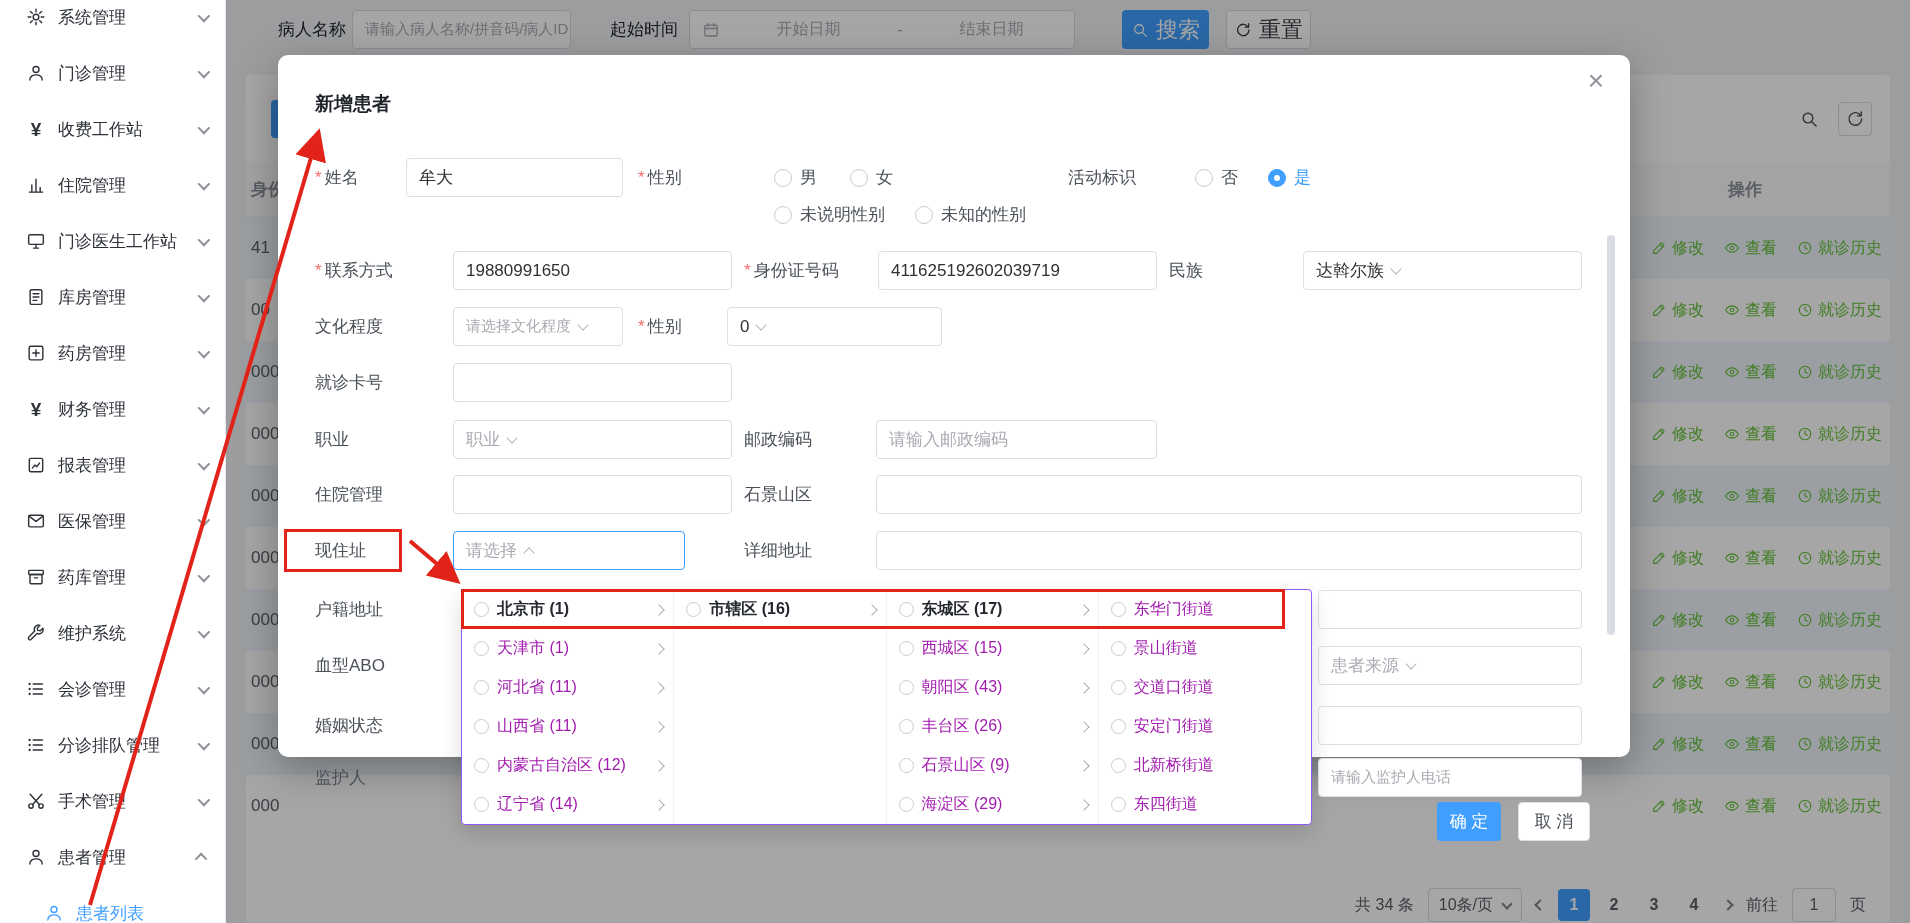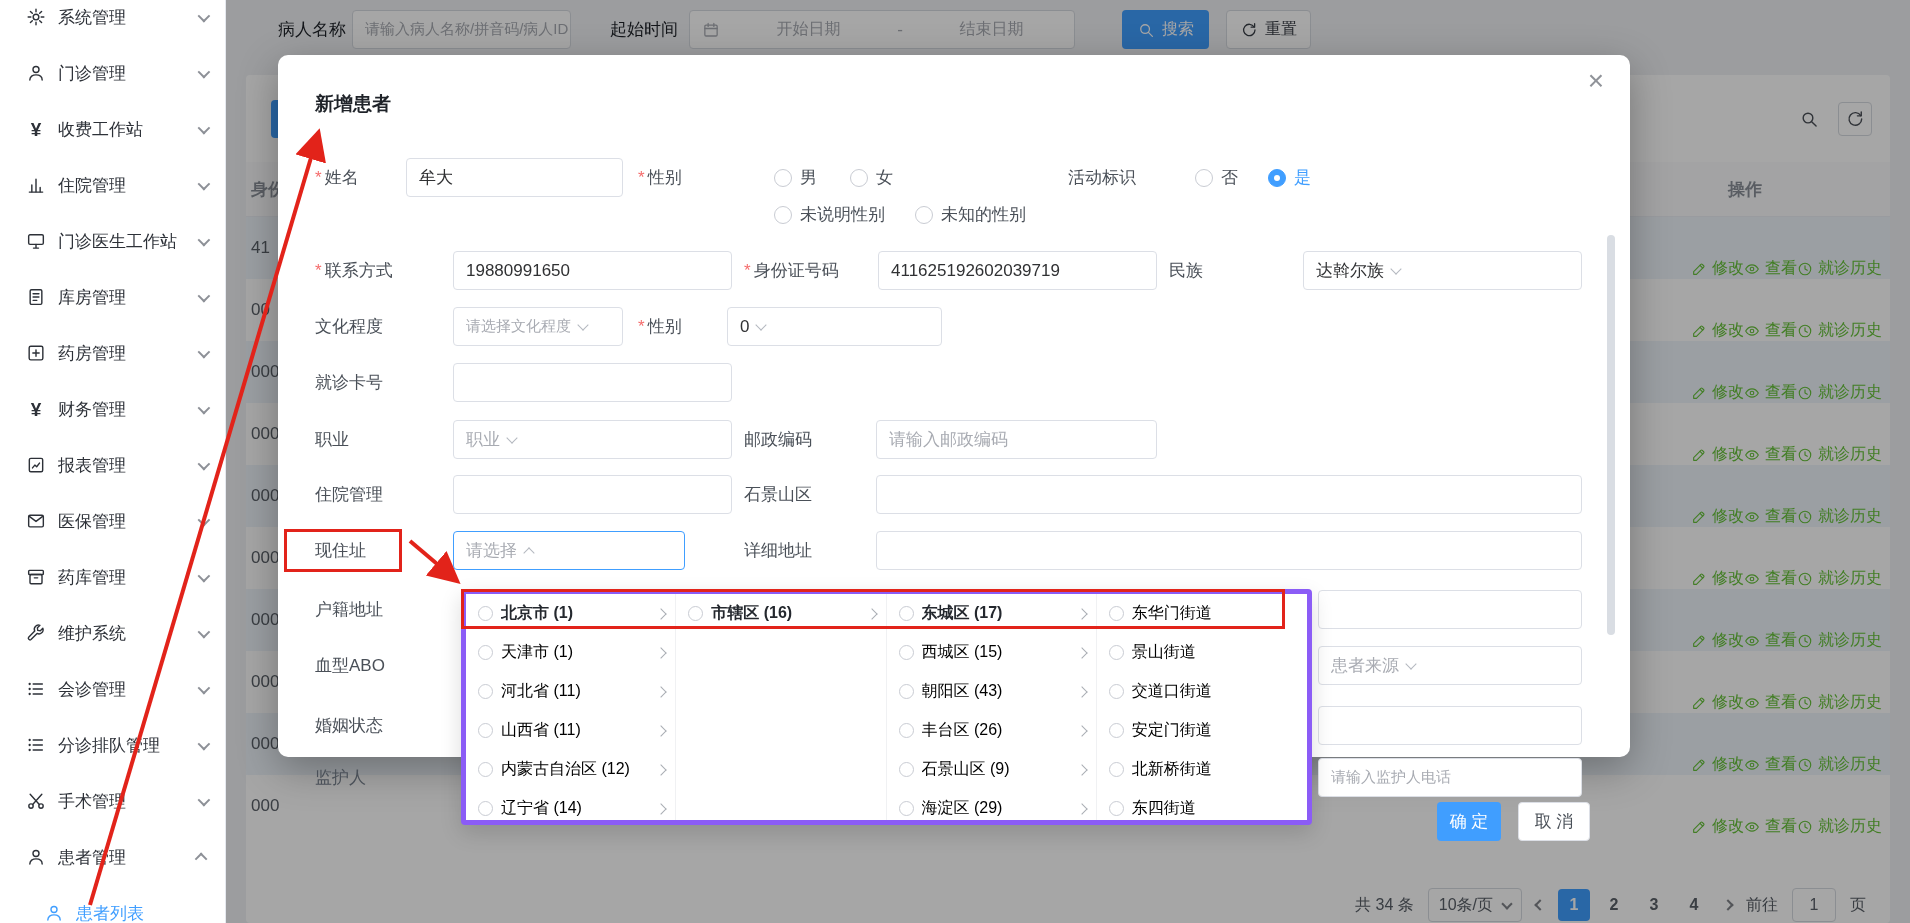--- a/index.html
+++ b/index.html
@@ -19,40 +19,40 @@
 .side-item.sub{padding-left:42px;color:#409eff}
 .side-item.sub .icon{color:#409eff}
 
 
 .tb-label{position:absolute;height:39px;line-height:39px;font-weight:400;color:#1f2329;z-index:1;white-space:nowrap}
 .box{position:absolute;height:39px;background:#fff;border:1px solid #d6dae0;border-radius:4px;display:flex;align-items:center;padding:0 12px;z-index:1;overflow:hidden}
 .ph{color:#a8abb2}
 .sm{font-size:15px;white-space:nowrap}
 .daterange{gap:18px}
 .dr-part{flex:1;text-align:center;font-size:16px;white-space:nowrap}
-.btn{position:absolute;height:39px;border-radius:4px;display:flex;align-items:center;justify-content:center;gap:7px;z-index:1;cursor:pointer;font-size:16px}
+.btn{position:absolute;height:39px;border-radius:4px;display:flex;align-items:center;justify-content:center;gap:7px;z-index:1;cursor:pointer;font-size:22px}
 .btn.primary{background:#409eff;color:#fff}
 .btn.plain{background:#fff;border:1px solid #d6dae0;color:#3a3f47}
 .icon{display:inline-flex;align-items:center;justify-content:center}
 .icon svg{width:18px;height:18px}
 .yen-glyph{font-weight:700;font-size:19px;line-height:1}
 
 
 .card{position:absolute;left:246px;top:75px;width:1644px;height:848px;background:#fff;border-radius:4px;z-index:1}
 .add-btn{position:absolute;left:25px;top:25px;width:74px;height:38px;background:#409eff;color:#fff;border-radius:4px;display:flex;align-items:center;justify-content:center;font-size:24px;cursor:pointer}
 .tool-ico{position:absolute;top:27px;width:34px;height:34px;display:flex;align-items:center;justify-content:center;color:#4a4f57;cursor:pointer}
 .tool-ico svg{width:20px;height:20px}
 .tool-ico.boxed{border:1px solid #d6dae0;border-radius:4px;background:#fff}
 .table{position:absolute;left:0;top:87px;width:1644px}
 .t-head{position:relative;height:55px;background:#fafbfc;border-bottom:1px solid #ebeef5;font-weight:700;color:#8a9099}
 .t-head span{position:absolute;line-height:55px;white-space:nowrap}
 .t-row{position:relative;height:62px}
 .t-row.odd{background:#eef5fb}
 .t-id{position:absolute;left:5px;line-height:62px;color:#5a6068;white-space:nowrap}
-.t-actions{position:absolute;right:8px;top:0;height:62px;display:flex;align-items:flex-end;}
+.t-actions{position:absolute;right:8px;top:0;height:62px;display:flex;align-items:center;gap:20px}
 .act{display:flex;align-items:center;gap:5px;color:#67c23a;font-size:16px;cursor:pointer;white-space:nowrap}
 .act .icon svg{width:16px;height:16px}
 
 
 .pager{position:absolute;right:24px;top:812px;height:36px;display:flex;align-items:center;gap:14px;color:#5a6068;font-size:16px;white-space:nowrap}
 .sizer{height:34px;background:#fff;border:1px solid #d6dae0;border-radius:4px;display:flex;align-items:center;gap:10px;padding:0 10px;cursor:pointer}
 .pchev{width:8px;height:8px;border-right:2px solid #808389;border-bottom:2px solid #808389;flex:none;cursor:pointer}
 .pchev.left{transform:rotate(135deg)}
 .pchev.right{transform:rotate(-45deg)}
 .pchev.down{transform:rotate(45deg);margin-top:-3px}
@@ -80,24 +80,24 @@
 .rdot{width:18px;height:18px;border:1px solid #c9ccd3;border-radius:50%;background:#fff;flex:none;position:relative}
 .radio.sel{color:#409eff}
 .radio.sel .rdot{background:#409eff;border-color:#409eff}
 .radio.sel .rdot::after{content:"";position:absolute;left:5px;top:5px;width:6px;height:6px;border-radius:50%;background:#fff}
 .m-btn{position:absolute;height:39px;border-radius:4px;display:flex;align-items:center;justify-content:center;font-size:17px;cursor:pointer}
 .m-btn.primary{background:#409eff;color:#fff}
 .m-btn.plain{background:#fff;border:1px solid #dcdfe6;color:#4a5058}
 .m-scroll{position:absolute;left:1329px;top:180px;width:8px;height:400px;border-radius:4px;background:#d9dde3}
 
 
-.cascader{position:absolute;left:183px;top:534px;width:851px;height:236px;background:#fff;border:5px solid #8b5cf6;border-radius:4px;box-shadow:0 8px 22px rgba(0,0,0,.14);display:flex;z-index:40;overflow:hidden}
+.cascader{position:absolute;left:183px;top:534px;width:851px;height:236px;background:#fff;border:1px solid #8b5cf6;border-radius:4px;box-shadow:0 8px 22px rgba(0,0,0,.14);display:flex;z-index:40;overflow:hidden}
 .cas-col{width:212.75px;border-right:1px solid #f0f1f3;overflow:hidden}
 .cas-col:last-child{border-right:none}
-.cas-item{height:39px;display:flex;align-items:center;gap:8px;padding:0 10px 0 12px;color:#000000;font-size:16px;cursor:pointer}
+.cas-item{height:39px;display:flex;align-items:center;gap:8px;padding:0 10px 0 12px;color:#a21caf;font-size:16px;cursor:pointer}
 .cas-item .rdot{width:15px;height:15px}
 .cas-item .cas-lab{flex:1;white-space:nowrap;overflow:hidden}
 .cas-item.active{color:#24282e;font-weight:700}
 .chev-r{width:8px;height:8px;border-right:1.8px solid #a9adb4;border-bottom:1.8px solid #a9adb4;transform:rotate(-45deg);flex:none}
 
 
 .red-box{position:absolute;border:3px solid #e2231a;z-index:60;pointer-events:none}
 .anno{position:absolute;left:0;top:0;z-index:70;pointer-events:none}
 </style>
 </head>

